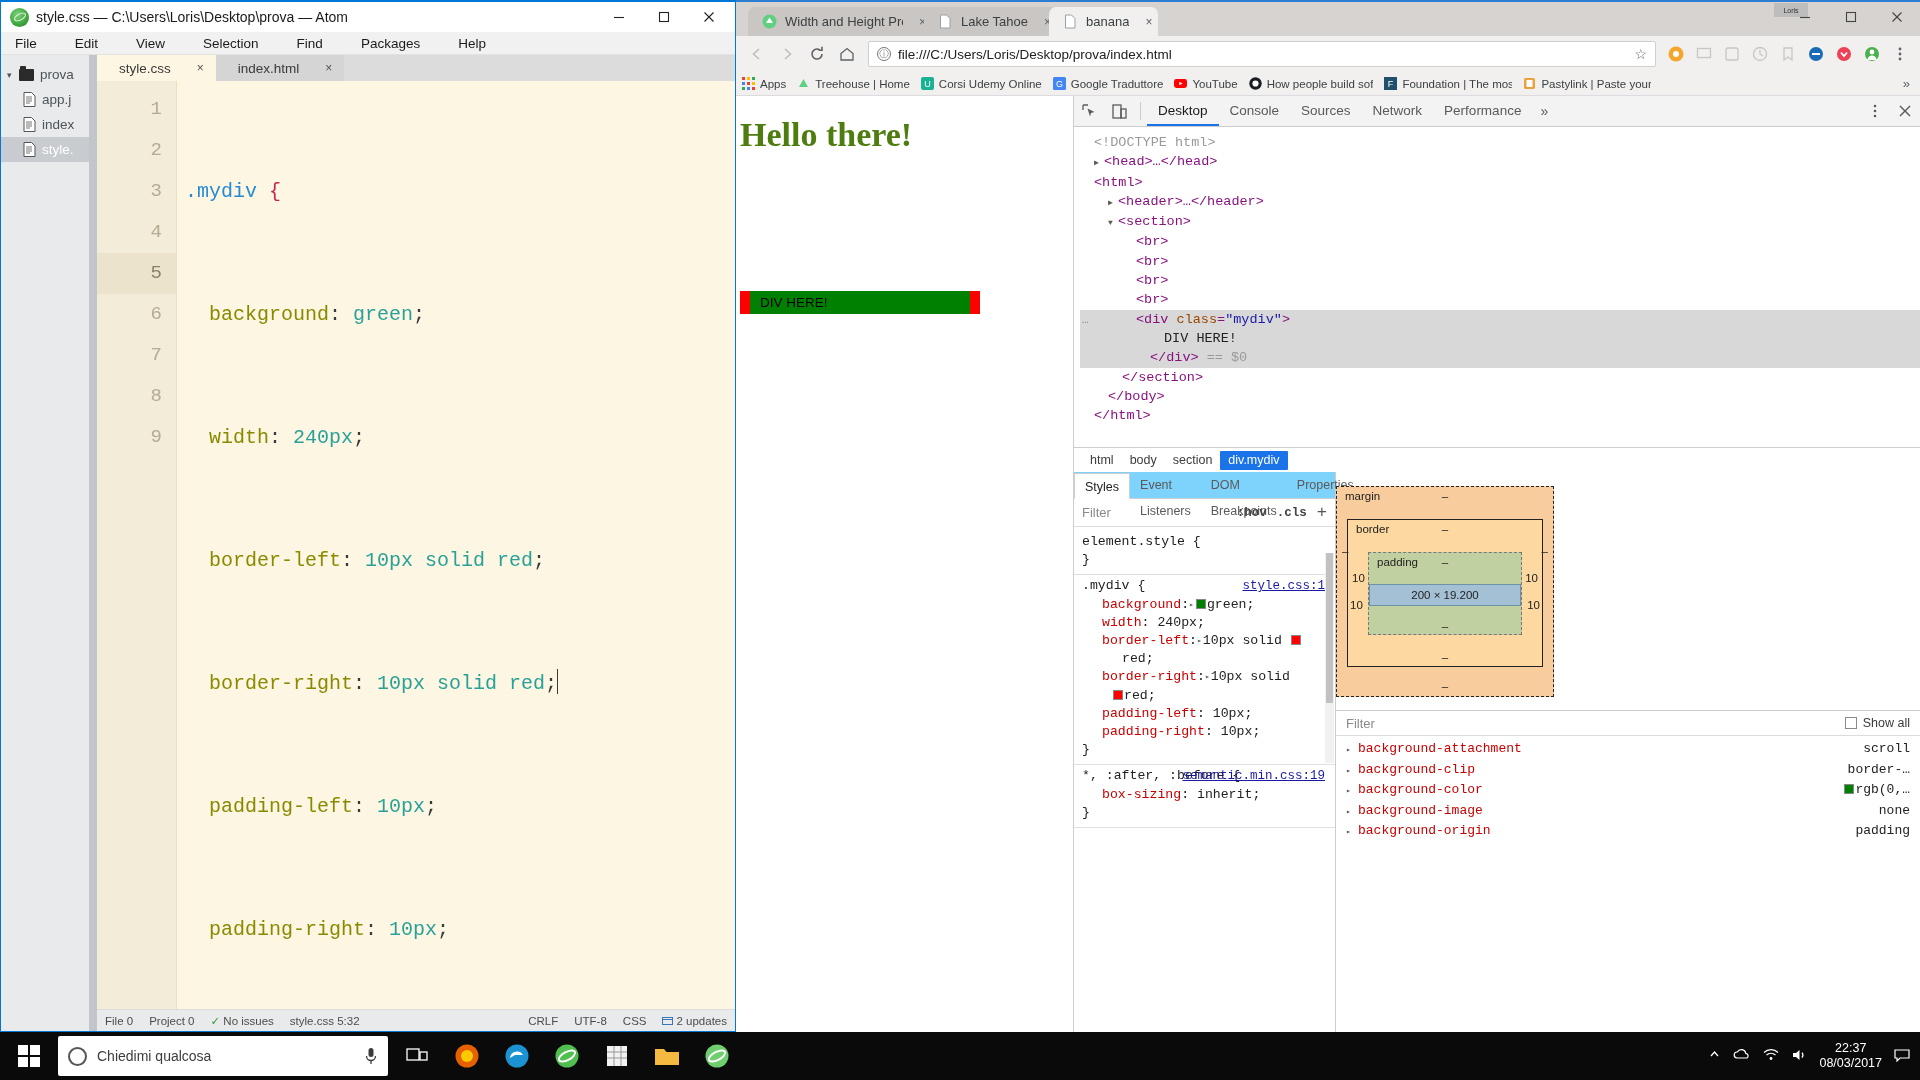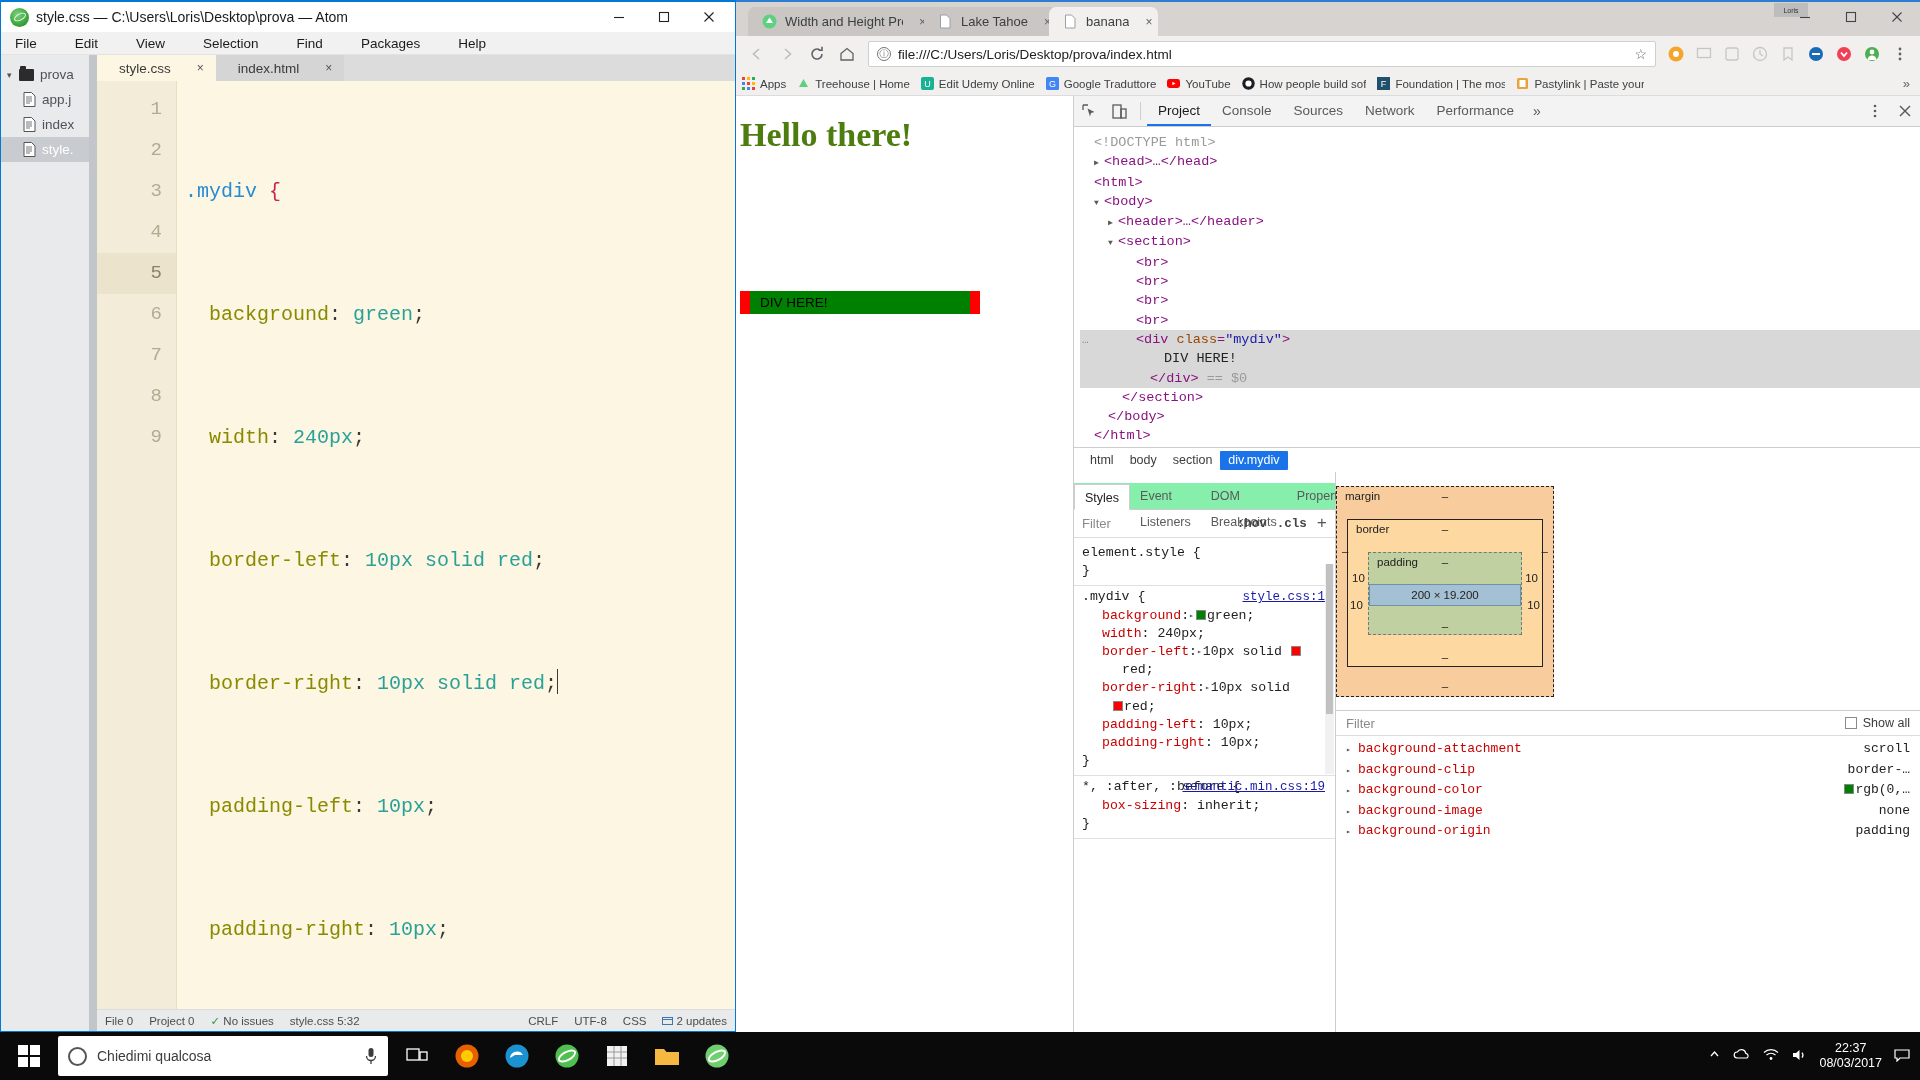--- a/index.html
+++ b/index.html
@@ -229,22 +229,22 @@
   .crumbs {
     height:25px; display:flex; align-items:center; font-size:12.5px; color:#3c3c3c;
     border-top:1px solid #cdcdcd; background:#fff; flex:0 0 auto; padding-left:8px;
   }
   .crumbs span { padding:0 8px; line-height:25px; }
   .crumbs span.sel { background:#1a73e8; color:#fff; height:19px; line-height:19px; border-radius:1px;}
 
   .dt-lower { flex:1 1 auto; display:flex; min-height:0; }
   .styles-pane { width:262px; flex:0 0 auto; border-right:1px solid #cdcdcd; display:flex; flex-direction:column; }
   .sp-tabs {
-    height:27px; display:flex; align-items:center; background:#86efac;
-    border-bottom:1px solid #cdcdcd; font-size:12.5px; color:#5a5a5a; flex:0 0 auto;margin-top:11px;
+    height:27px; display:flex; align-items:center; background:#7dd3fc;
+    border-bottom:1px solid #cdcdcd; font-size:12.5px; color:#5a5a5a; flex:0 0 auto;
   }
   .sp-tab { padding:0 10px; height:26px; line-height:26px; }
   .sp-tab.active { background:#fff; color:#222; border:1px solid #cdcdcd; border-bottom-color:#fff;
     margin-bottom:-1px; }
   .sp-filter {
     height:28px; display:flex; align-items:center; font-size:13px; color:#8a8a8a;
     border-bottom:1px solid #dcdcdc; padding:0 8px; flex:0 0 auto;
   }
   .sp-filter .acts { margin-left:auto; display:flex; align-items:center; gap:10px;
     font-family:"Liberation Mono", monospace; font-size:12.5px; color:#444; font-weight:bold; }
@@ -626,21 +626,21 @@
         </span>
         <span>Treehouse | Home</span>
       </div>
       <div class="bm">
         <span class="bm-ico">
           <svg width="13" height="13" viewBox="0 0 13 13">
               <rect width="13" height="13" rx="2" fill="#19b394"></rect>
               <text x="6.5" y="10" font-size="9" fill="#fff" text-anchor="middle" font-family="Liberation Sans">U</text>
             </svg>
         </span>
-        <span>Edit Udemy Online</span>
+        <span>Corsi Udemy Online</span>
       </div>
       <div class="bm">
         <span class="bm-ico">
           <svg width="13" height="13" viewBox="0 0 13 13">
               <rect width="13" height="13" rx="1.5" fill="#4285f4"></rect>
               <text x="6.5" y="10" font-size="9" fill="#fff" text-anchor="middle" font-family="Liberation Sans">G</text>
             </svg>
         </span>
         <span>Google Traduttore</span>
       </div>
@@ -701,21 +701,21 @@
                 <path d="M6.5 5.5 L13.5 9 L10 10 L9 13.5 Z" fill="#5a5a5a"></path>
               </svg>
           </div>
           <div class="dt-iconbtn">
             <svg width="17" height="17" viewBox="0 0 17 17">
                 <rect x="2" y="2" width="8" height="13" fill="none" stroke="#5a5a5a" stroke-width="1.3"></rect>
                 <rect x="10" y="6" width="5" height="9" fill="none" stroke="#5a5a5a" stroke-width="1.3"></rect>
               </svg>
           </div>
           <div class="dt-div"></div>
-          <div class="dt-tab active">Project</div>
+          <div class="dt-tab active">Desktop</div>
           <div class="dt-tab">Console</div>
           <div class="dt-tab">Sources</div>
           <div class="dt-tab">Network</div>
           <div class="dt-tab">Performance</div>
           <div class="dt-chev">»</div>
           <div class="dt-more">
             <div class="dt-iconbtn">
               <svg width="16" height="16" viewBox="0 0 16 16">
                   <circle cx="8" cy="3" r="1.3" fill="#5a5a5a"></circle>
                   <circle cx="8" cy="8" r="1.3" fill="#5a5a5a"></circle>
@@ -728,21 +728,20 @@
                   <line x1="13" y1="3" x2="3" y2="13" stroke="#5a5a5a" stroke-width="1.4"></line>
                 </svg>
             </div>
           </div>
         </div>
 
         <div class="dom">
           <div class="r" style="padding-left:14px"><span class="gray">&lt;!DOCTYPE html&gt;</span></div>
           <div class="r" style="padding-left:14px"><span class="tri">▶</span><span class="tagp">&lt;head&gt;…&lt;/head&gt;</span></div>
           <div class="r" style="padding-left:14px"><span class="tagp">&lt;html&gt;</span></div>
-          <div class="r" style="padding-left:14px"><span class="tri">▼</span><span class="tagp">&lt;body&gt;</span></div>
           <div class="r" style="padding-left:28px"><span class="tri">▶</span><span class="tagp">&lt;header&gt;…&lt;/header&gt;</span></div>
           <div class="r" style="padding-left:28px"><span class="tri">▼</span><span class="tagp">&lt;section&gt;</span></div>
           <div class="r" style="padding-left:56px"><span class="tagp">&lt;br&gt;</span></div>
           <div class="r" style="padding-left:56px"><span class="tagp">&lt;br&gt;</span></div>
           <div class="r" style="padding-left:56px"><span class="tagp">&lt;br&gt;</span></div>
           <div class="r" style="padding-left:56px"><span class="tagp">&lt;br&gt;</span></div>
           <div class="r hl" style="padding-left:56px"><span class="dots">…</span><span class="brk">&lt;</span><span class="tagp">div</span> <span class="attrn">class</span><span class="brk">=</span><span class="attrv">"mydiv"</span><span class="brk">&gt;</span></div>
           <div class="r hl" style="padding-left:84px"><span>DIV HERE!</span></div>
           <div class="r hl" style="padding-left:70px"><span class="tagp">&lt;/div&gt;</span> <span class="gray">== $0</span></div>
           <div class="r" style="padding-left:42px"><span class="tagp">&lt;/section&gt;</span></div>

